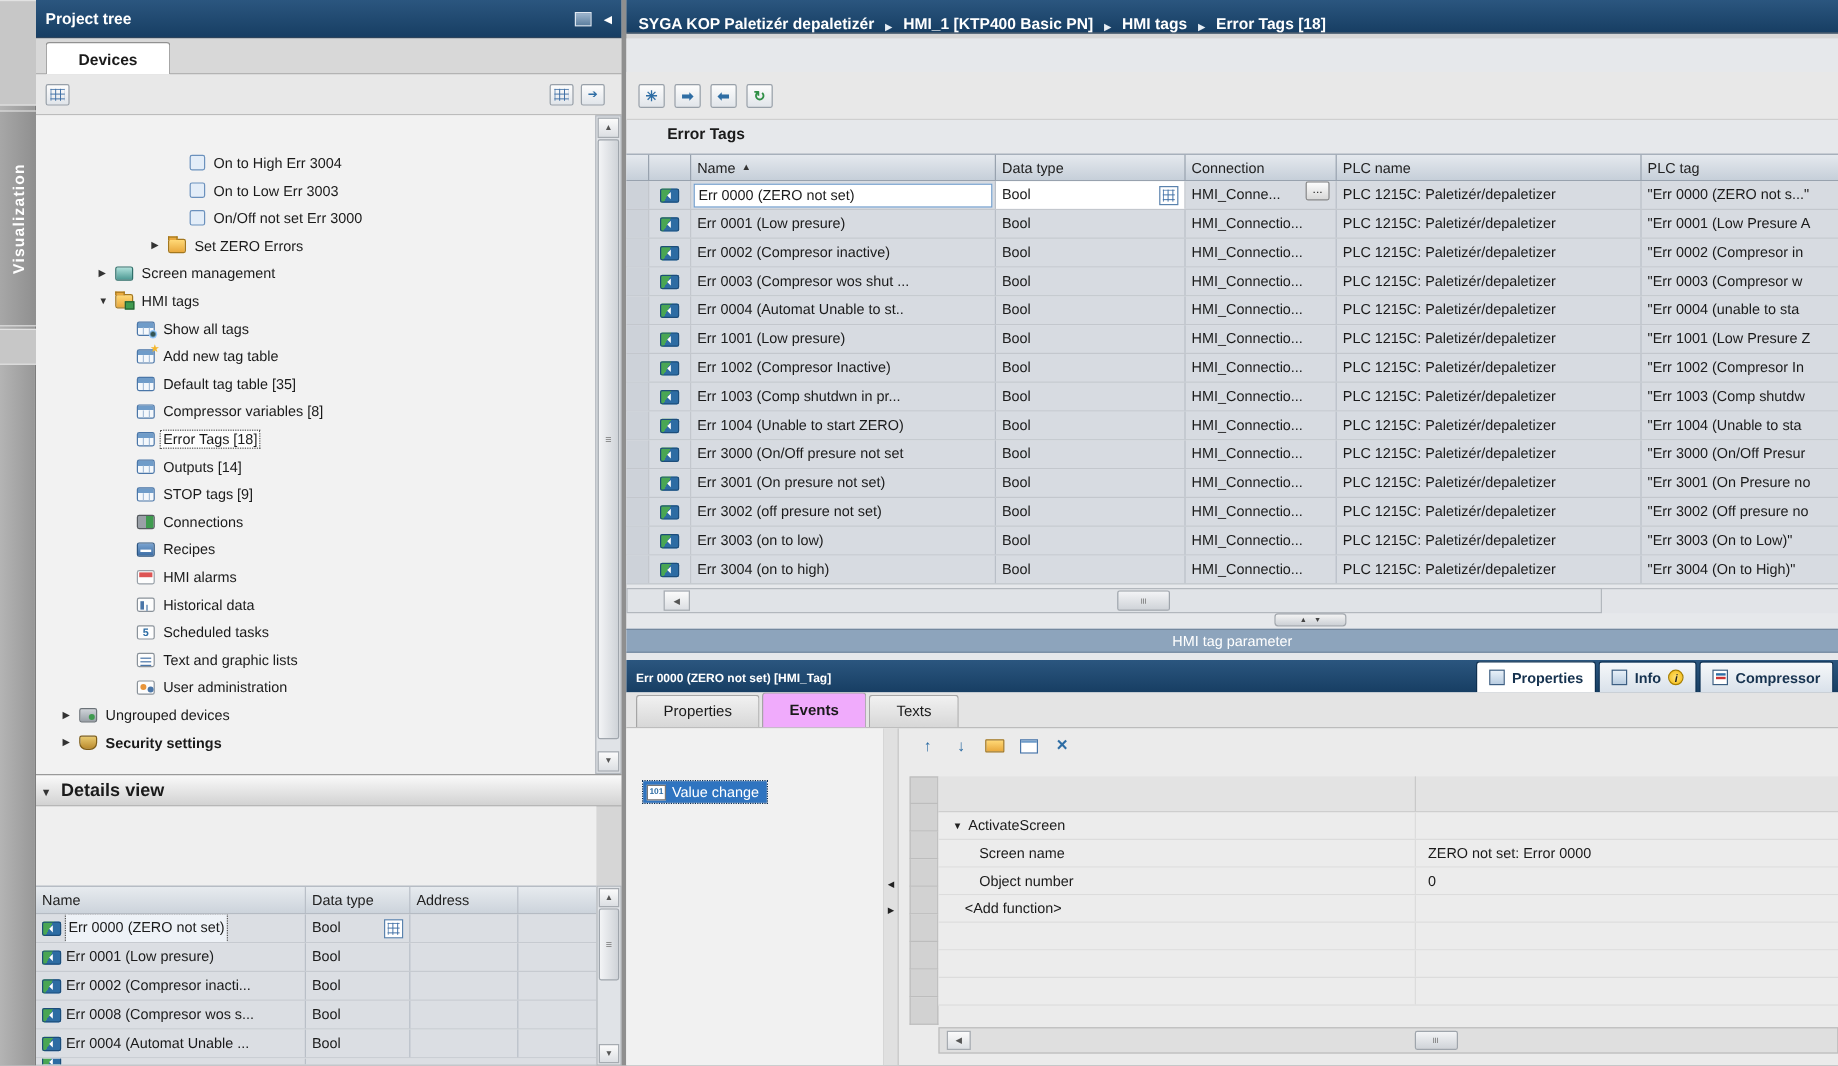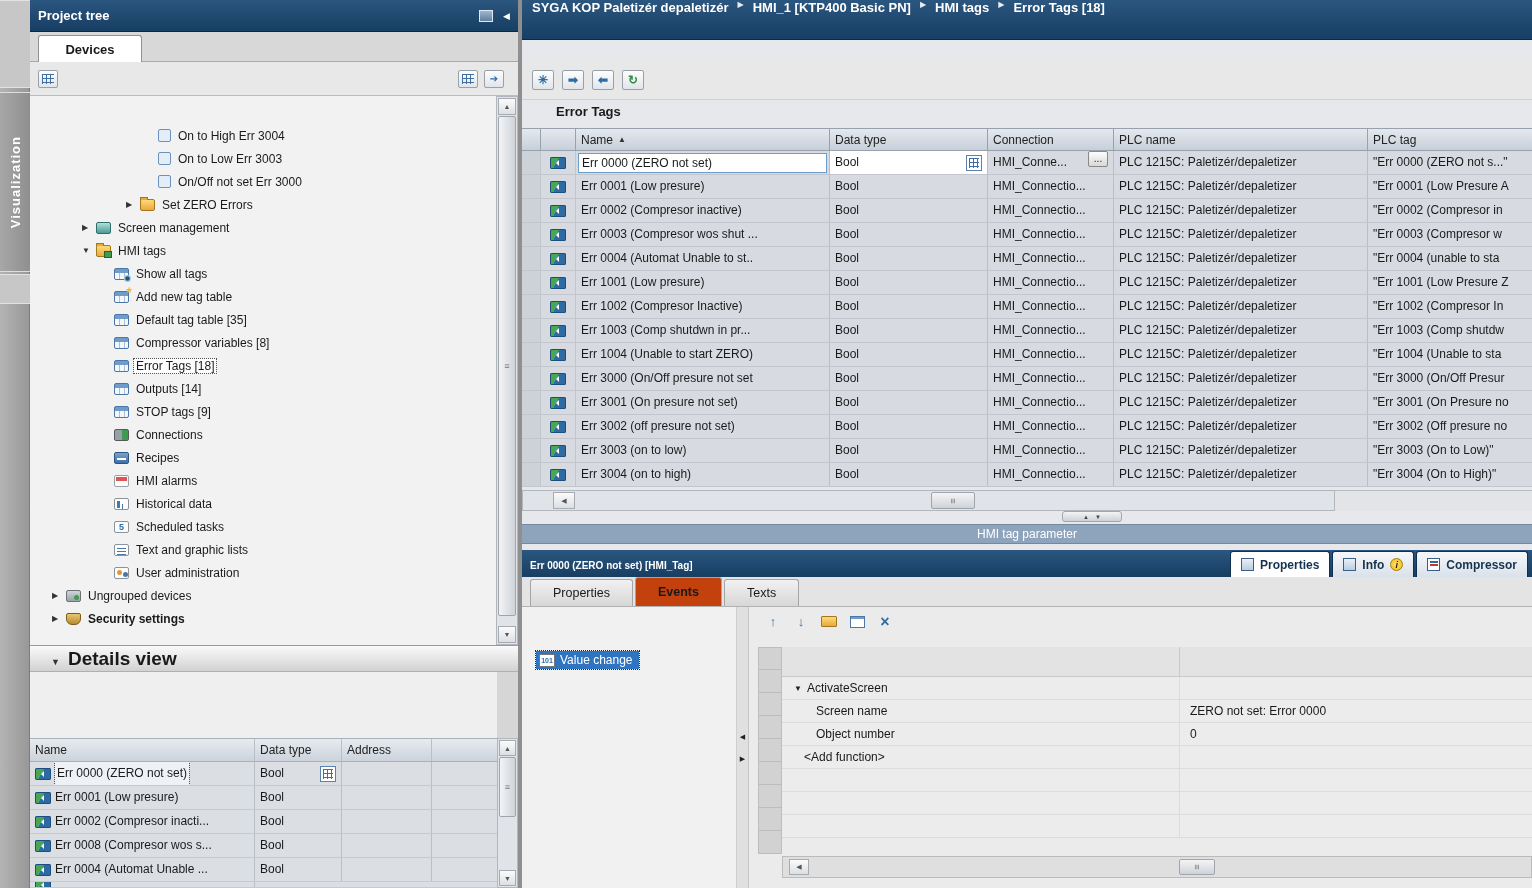--- a/index.html
+++ b/index.html
@@ -69,41 +69,41 @@
 
 .sb{background:#e0e3e7;border:1px solid #b2b7bd}
 .sbtn{position:absolute;background:linear-gradient(#fbfbfb,#dcdfe3);border:1px solid #a6abb1;display:flex;align-items:center;justify-content:center;font-size:7px;color:#555}
 .sa-up::before{content:"▲"}.sa-dn::before{content:"▼"}.sa-lt::before{content:"◀"}
 .sthumb{position:absolute;background:linear-gradient(90deg,#f3f4f6,#cfd3d8);border:1px solid #9fa5ac;border-radius:2px;display:flex;align-items:center;justify-content:center;color:#777;font-size:9px}
 .sthumb.h{background:linear-gradient(#f3f4f6,#cfd3d8)}
 .grip-h::before{content:"≡";transform:rotate(90deg);display:block}
 .grip-v::before{content:"≡"}
 
 #dv-header{left:30px;top:645px;width:488px;height:27px;background:linear-gradient(#fafafa,#d2d2d2);border-top:1px solid #9a9a9a;
-           border-bottom:1px solid #b0b0b0;display:flex;align-items:center;gap:8px;padding:0 21px;font-weight:bold;font-size:19px}
+           border-bottom:1px solid #b0b0b0;display:flex;align-items:center;gap:8px;padding:0 4px;font-weight:bold;font-size:15px}
 .chev::before{content:"▼";font-size:9px;color:#333}
 #dv-body{left:30px;top:672px;width:467px;height:216px;background:#efefef}
 .dhead{position:absolute;left:0;top:66px;width:467px;height:24px;display:flex;background:linear-gradient(#e7ebef,#ccd3db);border-top:1px solid #a8b0ba;border-bottom:1px solid #a8b0ba}
 .dhead .cell{font-weight:normal;color:#222}
 .cell{border-right:1px solid #b9bfc7;padding:0 5px;line-height:23px;white-space:nowrap;overflow:hidden}
 .dc-name{width:225px;display:flex;align-items:center;gap:4px}
 .dc-dt{width:87px;display:flex;align-items:center;justify-content:space-between}
 .dc-ad{width:90px}
 .dc-x{flex:1;border-right:none}
 .drow{position:absolute;left:0;width:467px;height:24px;display:flex;background:#dbdee3;border-bottom:1px solid #c6cad0}
 .drow.sel .dn-text{outline:1px dotted #555;background:#eef2f7;padding:0 2px}
 .tagico{width:16px;height:12px;flex:none;border-radius:2px;background:linear-gradient(120deg,#49a654 0 42%,#2d6ca3 42%);
         box-shadow:inset 0 0 0 1px #1d4d7a;position:relative}
 .tagico::before{content:"";position:absolute;left:3px;top:3px;border:3px solid transparent;border-right-color:#fff}
 .ddbtn{width:16px;height:16px;background:#fff;border:1px solid #5a82ad;flex:none;position:relative}
 .ddbtn::before{content:"";position:absolute;inset:2px;background:
   linear-gradient(#3f6fa5 1px,transparent 1px),linear-gradient(90deg,#3f6fa5 1px,transparent 1px);background-size:4px 4px}
 
 #divider{left:518px;top:0;width:4px;height:888px;background:#8f8f8f}
-#crumb{left:522px;top:0;width:1010px;height:40px;display:flex;align-items:flex-start;gap:9px;padding:0 10px;border-bottom:1px solid #0d2844}
+#crumb{left:522px;top:0;width:1010px;height:28px;display:flex;align-items:flex-end;gap:9px;padding:0 10px;border-bottom:1px solid #0d2844}
 #crumb .seg{font-weight:bold;font-size:13px;white-space:nowrap}
 .crumb-sep{font-size:8px;color:#e8eef5}
 .crumb-sep::before{content:"▶"}
 #main-bg{left:522px;top:32px;width:1010px;height:856px;background:#e6e8eb}
 #main-toolbar{left:522px;top:60px;width:1010px;height:40px;background:#e8e8e8;border-bottom:1px solid #cfcfcf;display:flex;align-items:center;padding:0 10px;gap:8px}
 .mtico{width:22px;height:20px;background:linear-gradient(#fdfdfd,#e1e5ea);border:1px solid #98a0a9;border-radius:2px;
        display:flex;align-items:center;justify-content:center;font-size:12px;font-weight:bold;color:#2e6da4}
 .mtico.green{color:#2f8f46}
 #tbl-title{left:556px;top:104px;font-weight:bold;font-size:13px}
 
@@ -140,21 +140,21 @@
 .rtab.active{background:#fff}
 .rtico{width:13px;height:13px;border:1px solid #3c5e82;background:linear-gradient(#e8f0f8,#b9cde1);flex:none}
 .infoico{width:13px;height:13px;border-radius:50%;background:radial-gradient(#ffe477,#f5b70a);border:1px solid #a77f00;
          color:#222;font-size:9px;font-weight:bold;font-style:italic;text-align:center;line-height:12px;flex:none}
 .infoico::before{content:"i"}
 .diagico{width:13px;height:13px;border:1px solid #3c5e82;background:#fff;position:relative;flex:none}
 .diagico::before{content:"";position:absolute;left:2px;top:5px;width:8px;height:2px;background:#c33;box-shadow:0 -3px 0 #2e6da4}
 #insp-tabs{left:522px;top:577px;width:1010px;height:30px;background:#e4e4e4;border-bottom:1px solid #b2b2b2;display:flex;align-items:flex-end;padding-left:8px}
 .stab{height:27px;padding:0 22px;display:flex;align-items:center;background:linear-gradient(#f1f1f1,#d7d7d7);
       border:1px solid #a5a5a5;border-bottom:none;border-radius:3px 3px 0 0;margin-right:2px;font-size:12.5px}
-.stab.active{background:#c2410c;font-weight:bold;height:29px}
+.stab.active{background:#f0abfc;font-weight:bold;height:29px}
 
 #events{left:522px;top:607px;width:1010px;height:281px;background:#ebebeb}
 #event-list{position:absolute;left:0;top:0;width:215px;height:281px;background:#f1f1f1;border-right:1px solid #cfcfcf}
 #vc-item{position:absolute;left:14px;top:44px;display:flex;align-items:center;gap:5px;background:#2f74c0;color:#fff;
          padding:2px 6px 2px 3px;outline:1px dotted #0a2d55}
 .vcico{width:16px;height:13px;background:#fff;border:1px solid #777;color:#c03;font-size:7px;font-weight:bold;text-align:center;line-height:12px;flex:none}
 .vcico::before{content:"101";color:#2e6da4}
 #event-splitter{position:absolute;left:215px;top:0;width:12px;height:281px;background:#e0e0e0;border-right:1px solid #c6c6c6;
                 display:flex;flex-direction:column;align-items:center;justify-content:center;gap:14px;font-size:7px;color:#222}
 #event-splitter .a1::before{content:"◀"}#event-splitter .a2::before{content:"▶"}

